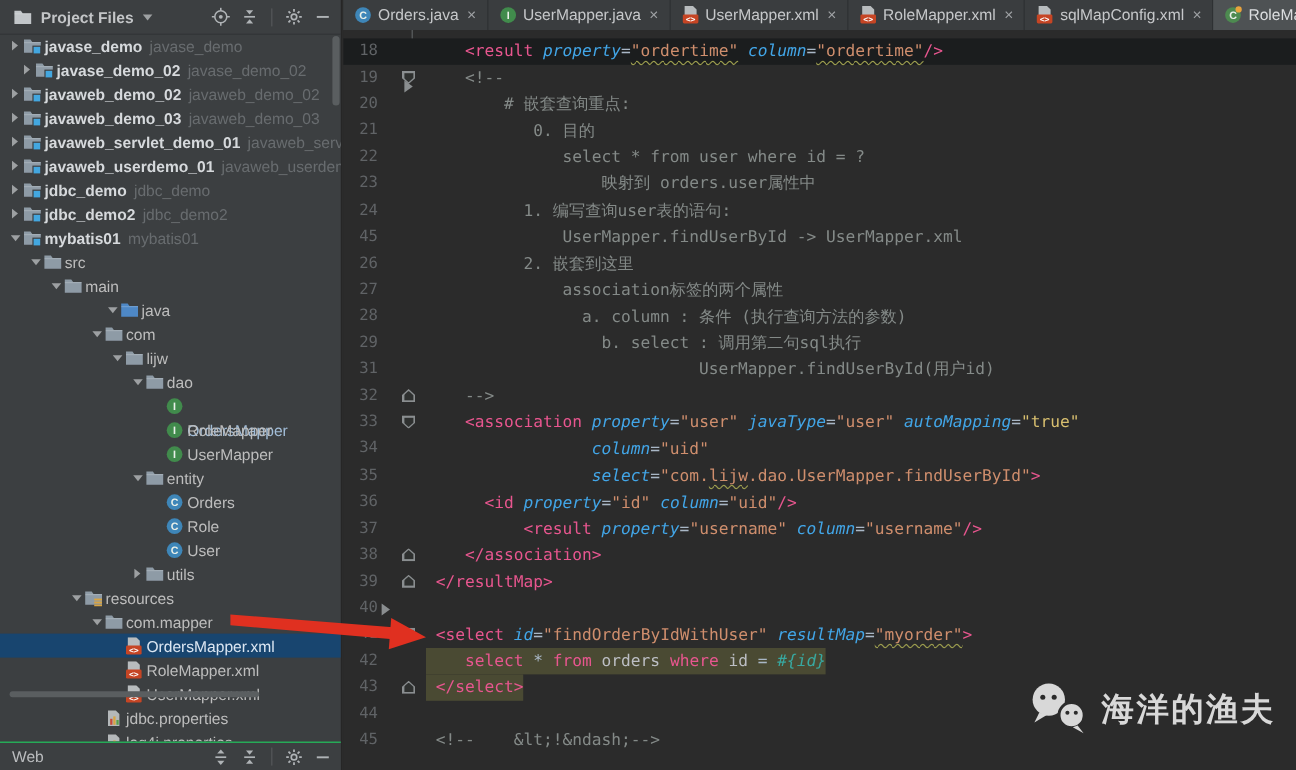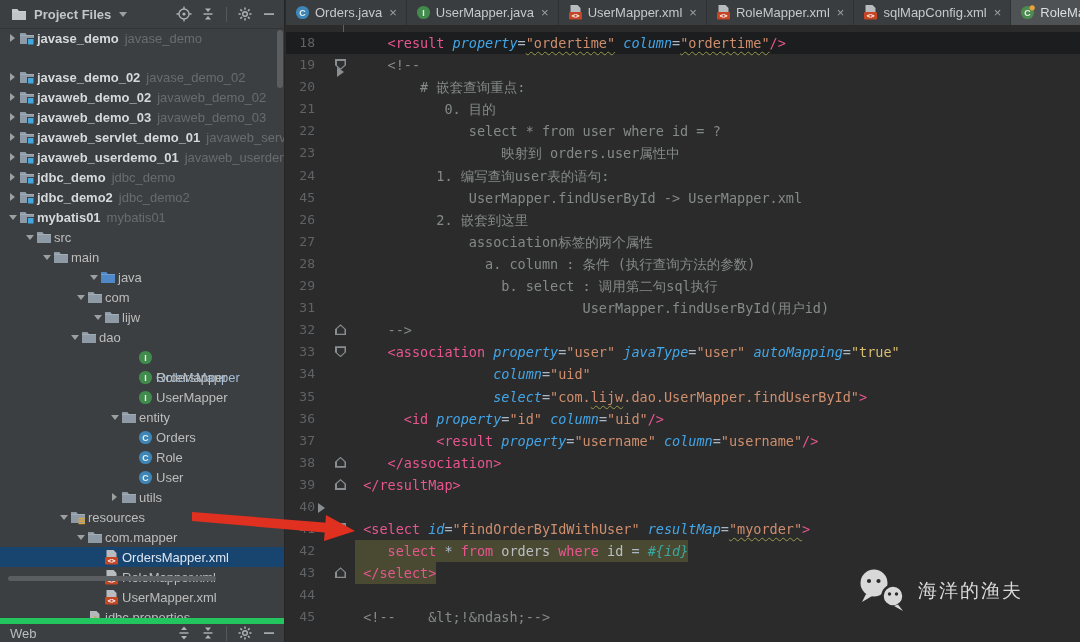--- a/index.html
+++ b/index.html
@@ -23,21 +23,21 @@
   .trow .lbl{color:#bdbdbd;}
   .trow .lbl.b{font-weight:bold;color:#d6d9dc;}
   .trow .lbl.blue{color:#a2bdd8;margin-top:40px;}
   .trow .sub{color:#686c6f;margin-left:6px;}
   .trow.sel{background:#18456f;}
   .trow.sel .lbl{color:#dbe6f2;}
 
   #tree-vscroll{position:absolute;right:1px;top:30px;width:6px;height:58px;background:#5a5e60;border-radius:3px;}
   #tree-hscroll{position:absolute;left:8px;top:576px;width:208px;height:5px;background:#5a5e60;border-radius:3px;}
 
-  #panel-footer{position:absolute;left:0;right:0;bottom:0;height:24px;background:#3c3f41;border-top:6px solid #22c55e;display:flex;align-items:center;padding:0 6px 0 10px;gap:6px;box-sizing:border-box;}
+  #panel-footer{position:absolute;left:0;right:0;bottom:0;height:24px;background:#3c3f41;border-top:1px solid #22c55e;display:flex;align-items:center;padding:0 6px 0 10px;gap:6px;box-sizing:border-box;}
   #panel-footer .title{font-size:13px;color:#bbbdbf;}
 
   
   #tabbar{position:absolute;left:286px;top:0;right:0;height:25px;background:#3a3d3f;display:flex;overflow:hidden;border-bottom:1px solid #2a2c2d;}
   .tab{display:flex;align-items:center;gap:5px;padding:0 9px;font-size:13px;color:#c6c8ca;border-right:1px solid #2e3133;cursor:pointer;flex:none;}
   .tab.active{background:#4e5254;color:#dcdee0;}
   .tab .close{color:#9fa2a5;font-size:13px;margin-left:2px;cursor:pointer;}
 
   
   #editor{position:absolute;left:286px;top:25px;right:0;bottom:0;background:#2b2b2b;overflow:hidden;}
@@ -64,21 +64,21 @@
   .tk-pl{color:#bcbec4;}
   .tk-par{color:#38a8a0;font-style:italic;}
   .wavy{text-decoration:underline;text-decoration-style:wavy;text-decoration-color:#9a9b4d;text-decoration-thickness:1px;text-underline-offset:3px;}
 
   .gutter-tri{position:absolute;width:0;height:0;border-top:5px solid transparent;border-bottom:5px solid transparent;border-left:7px solid #8a8e90;z-index:3;}
   #guide-line{position:absolute;left:57px;top:0;width:1px;height:24px;background:#5c6062;}
 
   
   #arrow-svg{position:absolute;left:0;top:0;z-index:9;pointer-events:none;}
   #watermark{position:absolute;left:858px;top:568px;display:flex;align-items:center;gap:8px;z-index:8;}
-  #watermark .wm-text{font-size:19px;font-weight:normal;color:#d8d8d8;letter-spacing:2px;font-family:"Liberation Sans",sans-serif;}
+  #watermark .wm-text{font-size:27px;font-weight:bold;color:#d8d8d8;letter-spacing:2px;font-family:"Liberation Sans",sans-serif;}
 </style>
 </head>
 <body>
 
 <div id="app">
 
   <div id="project-panel">
     <div id="panel-header">
       <span class="hdr-ico" id="hdr-folder-icon">
           <svg width="16" height="16" viewBox="0 0 16 16">
@@ -124,21 +124,21 @@
           <span class="ticon">
             <svg width="16" height="16" viewBox="0 0 16 16">
               <path fill="#8e9ba6" d="M1 3h5.4l1.5 2H15v9H1z"></path>
               <rect x="1" y="5" width="14" height="1" fill="rgba(255,255,255,.18)"></rect>
               <rect x="8.5" y="8.5" width="6.5" height="6.5" fill="#43a7e0" stroke="#3c3f41" stroke-width="1"></rect>
             </svg>
           </span>
           <span class="lbl b">javase_demo</span>
           <span class="sub">javase_demo</span>
         </div>
-        <div class="trow" style="padding-left: 6px; margin-top: 19px;">
+        <div class="trow" style="padding-left: 16px;">
           <span class="arrow">
             <span class="tri-r"></span>
           </span>
           <span class="ticon">
             <svg width="16" height="16" viewBox="0 0 16 16">
               <path fill="#8e9ba6" d="M1 3h5.4l1.5 2H15v9H1z"></path>
               <rect x="1" y="5" width="14" height="1" fill="rgba(255,255,255,.18)"></rect>
               <rect x="8.5" y="8.5" width="6.5" height="6.5" fill="#43a7e0" stroke="#3c3f41" stroke-width="1"></rect>
             </svg>
           </span>
@@ -296,21 +296,21 @@
             <span class="tri-d"></span>
           </span>
           <span class="ticon">
             <svg width="16" height="16" viewBox="0 0 16 16">
               <path fill="#8e9ba6" d="M1 3h5.4l1.5 2H15v9H1z"></path>
               <rect x="1" y="5" width="14" height="1" fill="rgba(255,255,255,.18)"></rect>
             </svg>
           </span>
           <span class="lbl">lijw</span>
         </div>
-        <div class="trow" style="padding-left: 68px;">
+        <div class="trow" style="padding-left: 108px;">
           <span class="arrow">
             <span class="tri-d"></span>
           </span>
           <span class="ticon">
             <svg width="16" height="16" viewBox="0 0 16 16">
               <path fill="#8e9ba6" d="M1 3h5.4l1.5 2H15v9H1z"></path>
               <rect x="1" y="5" width="14" height="1" fill="rgba(255,255,255,.18)"></rect>
             </svg>
           </span>
           <span class="lbl">dao</span>

